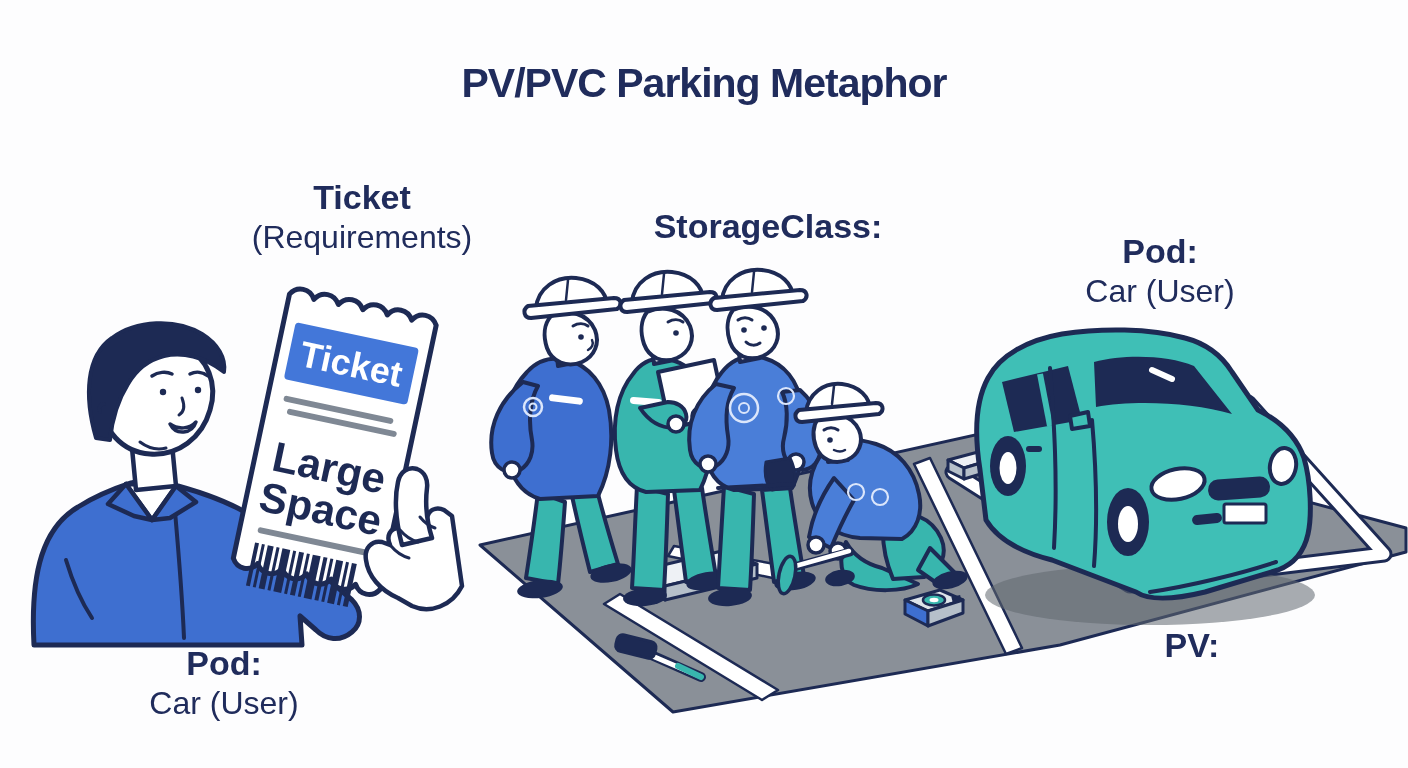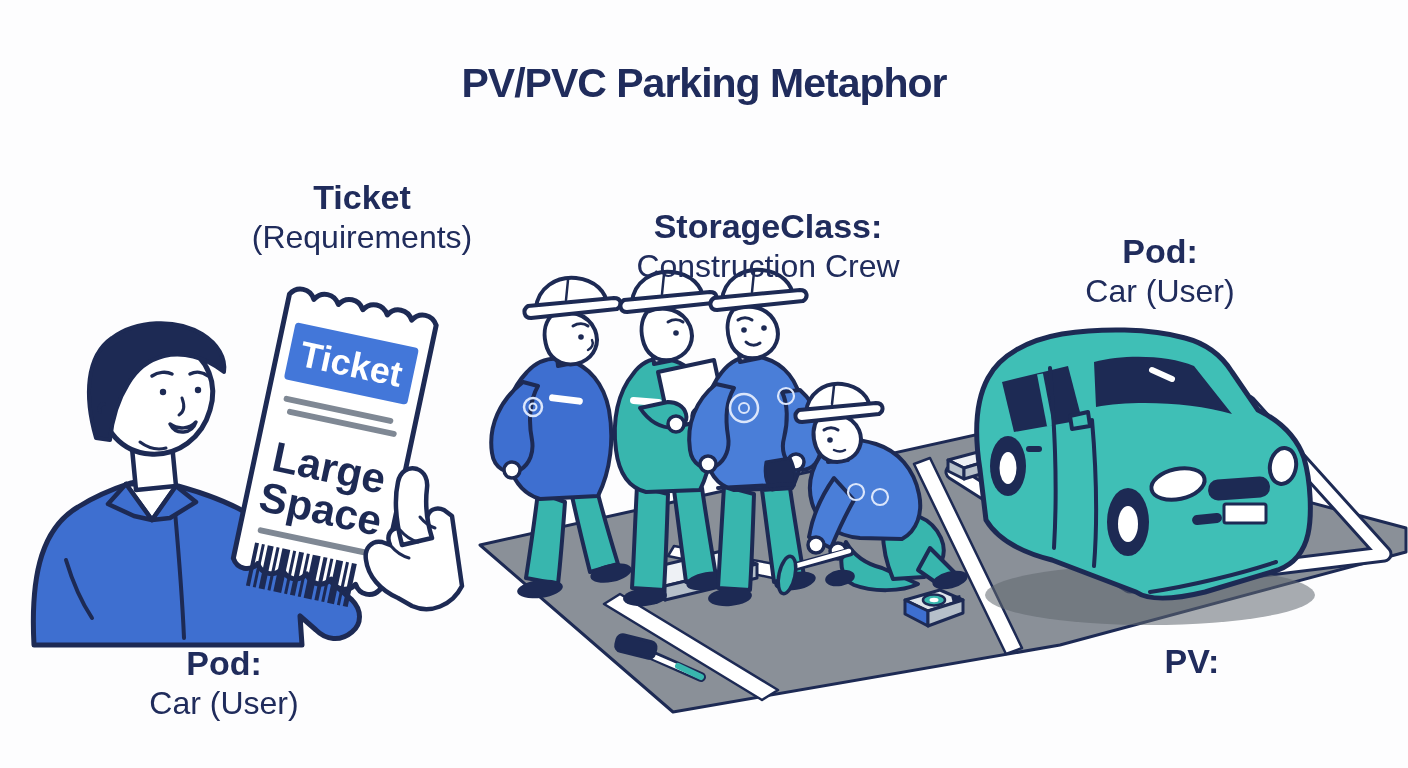--- a/index.html
+++ b/index.html
@@ -280,30 +280,29 @@
 
   <div class="title">PV/PVC Parking Metaphor</div>
 
   <div class="lbl" style="left:362px;top:176px;">
     <div class="h">Ticket</div>
     <div class="s">(Requirements)</div>
   </div>
 
   <div class="lbl" style="left:768px;top:173px;margin-top:32px;">
     <div class="h">StorageClass:</div>
-    <div class="s">Construction Crew</div>
   </div>
 
   <div class="lbl" style="left:1160px;top:230px;">
     <div class="h">Pod:</div>
     <div class="s">Car (User)</div>
   </div>
 
   <div class="lbl" style="left:224px;top:642px;">
     <div class="h">Pod:</div>
     <div class="s">Car (User)</div>
   </div>
 
-  <div class="lbl" style="left:1192px;top:640px;">
+  <div class="lbl" style="left:1192px;top:624px;">
     <div class="h">PV:</div>
   </div>
 
 </div>
 
 </body></html>

